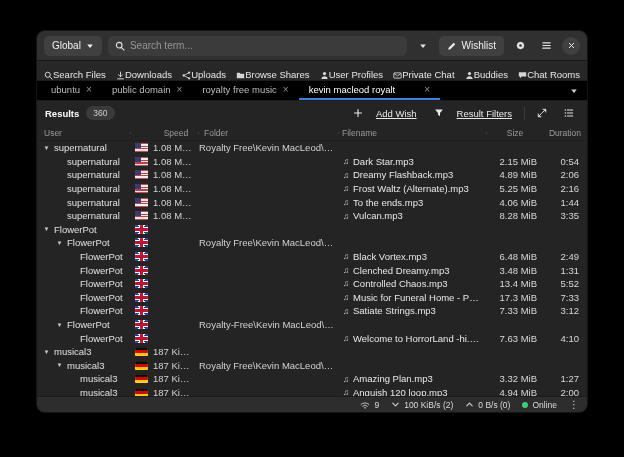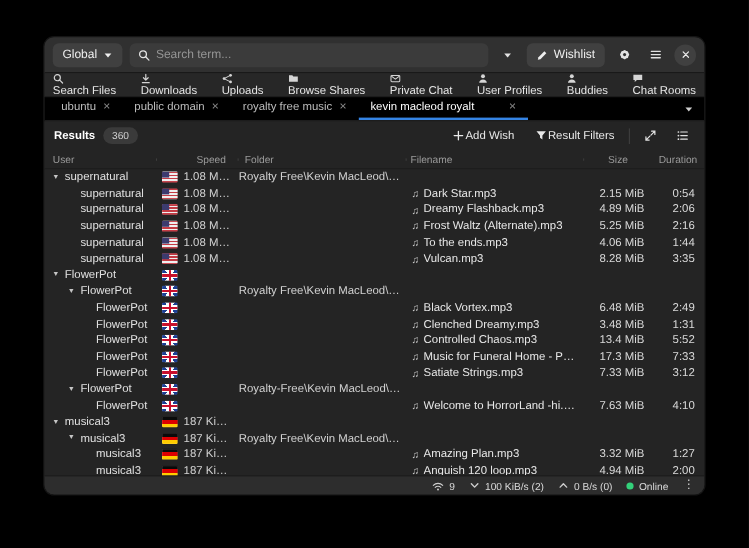--- a/index.html
+++ b/index.html
@@ -25,38 +25,38 @@
   .hb-iconbtn{width:20px;height:20px;border-radius:5px;display:flex;align-items:center;justify-content:center;color:#e2e2e2;}
   .close-btn{width:18px;height:18px;border-radius:50%;background:#404040;display:flex;align-items:center;justify-content:center;color:#ececec;}
 
   .icon{display:inline-flex;align-items:center;justify-content:center;}
   .icon svg{width:100%;height:100%;display:block;}
   .i8{width:8px;height:8px;} .i9{width:9px;height:9px;} .i10{width:10px;height:10px;} .i11{width:11px;height:11px;}
 
   
   .main-tabs{height:20px;flex:0 0 auto;background:#272727;border-bottom:1px solid #1c1c1c;
     display:flex;align-items:stretch;justify-content:space-between;padding:0 3px;overflow:hidden;}
-  .mtab{display:flex;align-items:flex-start;gap:0;padding:0 4px;font-size:9.5px;color:#e6e6e6;white-space:nowrap;min-width:0;flex-direction:column;}
+  .mtab{display:flex;align-items:flex-end;gap:0;padding:0 4px;font-size:9.5px;color:#e6e6e6;white-space:nowrap;min-width:0;}
   .mtab .icon{color:#d5d5d5;flex:0 0 auto;}
 
   
   .search-tabs{height:20px;flex:0 0 auto;background:#000000;border-bottom:1px solid #1c1c1c;display:flex;align-items:stretch;}
   .st-list{display:flex;flex:1;min-width:0;padding-left:4px;overflow:hidden;}
   .stab{display:flex;align-items:center;gap:6px;padding:0 10px;font-size:9.5px;color:#bdbdbd;
     border-bottom:2px solid transparent;white-space:nowrap;}
   .stab.active{color:#fff;border-bottom-color:var(--accent);gap:29px;}
   .st-close{color:#8d8d8d;font-size:10px;line-height:1;}
   .st-overflow{padding:0 9px;color:#cfcfcf;display:flex;align-items:center;}
 
   
   .results-bar{height:24px;flex:0 0 auto;display:flex;align-items:center;gap:7px;padding:0 8px;background:#242424;}
   .results-label{font-size:9.5px;font-weight:bold;color:#fff;}
   .badge{background:#3a3a3a;color:#cfcfcf;font-size:8.5px;padding:2px 7px;border-radius:8px;}
   .rb-spacer{flex:1;}
-  .rb-btn{display:flex;align-items:center;gap:1px;font-size:9.5px;color:#e9e9e9;padding:2px 5px;border-radius:5px;white-space:nowrap;}
+  .rb-btn{display:flex;align-items:center;gap:13px;font-size:9.5px;color:#e9e9e9;padding:2px 5px;border-radius:5px;white-space:nowrap;text-decoration:underline;}
   .rb-sep{width:1px;height:13px;background:#3c3c3c;}
 
   
   .thead{flex:0 0 auto;height:16px;display:grid;grid-template-columns:94px 22px 46px 140px 14px 1fr 56px 44px;
     align-items:center;font-size:8.5px;color:#9b9b9b;background:#242424;border-bottom:1px solid #1d1d1d;}
   .hc{white-space:nowrap;overflow:hidden;padding:0 5px;position:relative;}
   .hc-user{padding-left:7px;}
   .hc-filename{grid-column:5/7;padding-left:3px;}
   .hc.right{text-align:center;}
   .hc.sep::after{content:"";position:absolute;right:0;top:4px;bottom:4px;width:1px;background:#3e3e3e;}
@@ -192,35 +192,35 @@
         <div class="mtab">
           <span class="icon i9">
             <svg viewBox="0 0 11 11">
               <path d="M1 2.2h3.4l1 1.2H10v5.4H1z" fill="currentColor"></path>
             </svg>
           </span>
           <span class="mtab-label">Browse Shares</span>
         </div>
         <div class="mtab">
           <span class="icon i9">
+            <svg viewBox="0 0 11 11">
+              <circle cx="5.5" cy="3.1" r="2" fill="currentColor"></circle>
+              <path d="M1.6 9.8c0-2.2 1.7-3.5 3.9-3.5s3.9 1.3 3.9 3.5z" fill="currentColor"></path>
+            </svg>
+          </span>
+          <span class="mtab-label">User Profiles</span>
+        </div>
+        <div class="mtab">
+          <span class="icon i9">
             <svg viewBox="0 0 11 11" fill="none">
               <rect x="1" y="2.3" width="9" height="6.4" rx="0.9" stroke="currentColor" stroke-width="1.1"></rect>
               <path d="M1.4 3l4.1 3 4.1-3" stroke="currentColor" stroke-width="1.1" stroke-linejoin="round"></path>
             </svg>
           </span>
           <span class="mtab-label">Private Chat</span>
-        </div>
-        <div class="mtab">
-          <span class="icon i9">
-            <svg viewBox="0 0 11 11">
-              <circle cx="5.5" cy="3.1" r="2" fill="currentColor"></circle>
-              <path d="M1.6 9.8c0-2.2 1.7-3.5 3.9-3.5s3.9 1.3 3.9 3.5z" fill="currentColor"></path>
-            </svg>
-          </span>
-          <span class="mtab-label">User Profiles</span>
         </div>
         <div class="mtab">
           <span class="icon i9">
             <svg viewBox="0 0 11 11">
               <circle cx="5.5" cy="3.1" r="2" fill="currentColor"></circle>
               <path d="M1.6 9.8c0-2.2 1.7-3.5 3.9-3.5s3.9 1.3 3.9 3.5z" fill="currentColor"></path>
             </svg>
           </span>
           <span class="mtab-label">Buddies</span>
         </div>

